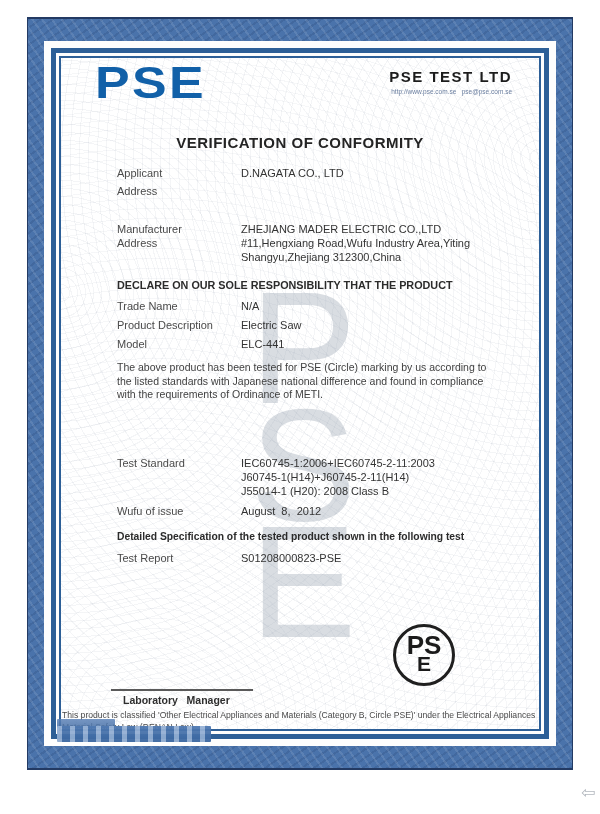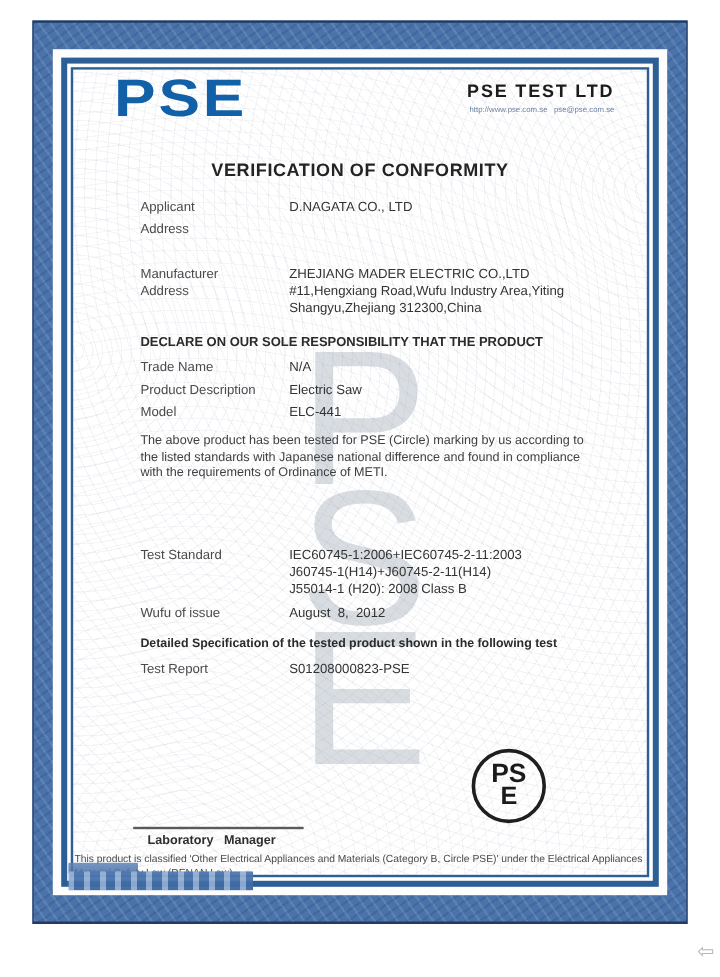--- a/index.html
+++ b/index.html
@@ -52,21 +52,21 @@
   .row { left:56px; width:392px; display:flex; font-size:11px; line-height:14px; }
   .row .lbl { width:112px; flex:none; color:#4a4a4a; }
   .row .val { flex:1; color:#333;padding-left:12px; }
   .bold-line { left:56px; font-size:10.8px; font-weight:bold; color:#2b2b2b; }
   .para { left:56px; width:372px; font-size:10.5px; line-height:13.5px; color:#3f3f3f; }
   .pre { white-space:pre; }
 
   
   .pse-mark { left:332px; top:566px; width:62px; height:62px; border:3px solid #1f1f1f;
               border-radius:50%; text-align:center; color:#1b1b1b; }
-  .pse-mark .ps { font-size:22px; font-weight:bold; line-height:22px; margin-top:7px; letter-spacing:0px; }
+  .pse-mark .ps { font-size:26px; font-weight:bold; line-height:22px; margin-top:7px; letter-spacing:0px; }
   .pse-mark .e  { font-size:21px; font-weight:bold; line-height:19px; margin-top:-2px; }
 
   
   .sig-line { left:50px; top:631px; width:142px; border-top:2px solid #5a5a5a; }
   .sig-label { left:62px; top:636px; font-size:10.5px; font-weight:bold; color:#2e2e2e; white-space:pre; }
   .footer-note { left:1px; top:652px; width:476px; font-size:8.6px; line-height:11.5px; color:#4a4a4a; }
 
   
   .smudge-main {
     position:absolute; left:57px; top:726px; width:154px; height:16px; z-index:10;

